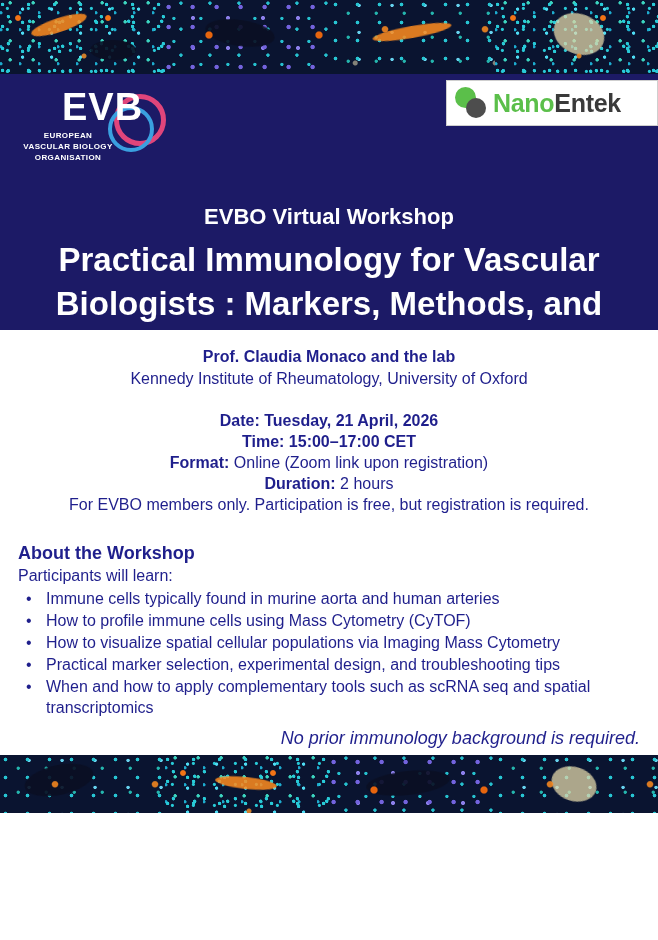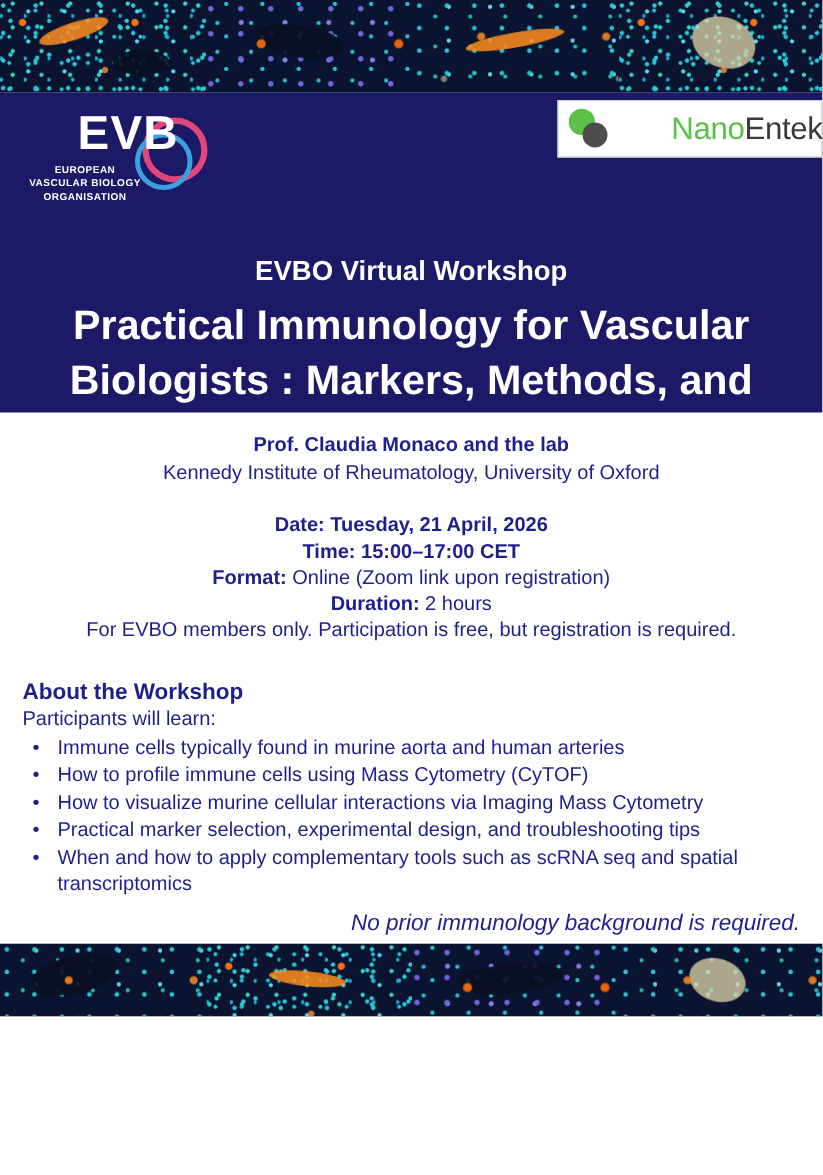--- a/index.html
+++ b/index.html
@@ -186,24 +186,23 @@
   }
   .nano-mark .dotd {
     position: absolute;
     left: 11px; top: 12px;
     width: 20px; height: 20px;
     border-radius: 50%;
     background: #4d4d4d;
   }
   .nano-text {
     font-size: 25px;
-    font-weight: normal;
+    font-weight: bold;
     color: #3a3a3a;
     letter-spacing: -.3px;
-    margin-left: 44px;
   }
   .nano-text .green { color: #5bbf4a; }
 
   .hdr-kicker {
     position: absolute;
     top: 130px;
     left: 0;
     width: 658px;
     text-align: center;
     font-size: 22px;
@@ -361,21 +360,21 @@
     </span>
     <span class="line">For EVBO members only. Participation is free, but registration is required.</span>
   </div>
 
   <div class="section-title">About the Workshop</div>
   <div class="learn-lead">Participants will learn:</div>
 
   <ul class="bullets">
     <li>Immune cells typically found in murine aorta and human arteries</li>
     <li>How to profile immune cells using Mass Cytometry (CyTOF)</li>
-    <li>How to visualize murine cellular interactions via Imaging Mass Cytometry</li>
+    <li>How to visualize spatial cellular populations via Imaging Mass Cytometry</li>
     <li>Practical marker selection, experimental design, and troubleshooting tips</li>
     <li>When and how to apply complementary tools such as scRNA seq and spatial transcriptomics</li>
   </ul>
 
   <div class="footnote">No prior immunology background is required.</div>
   <div class="spacer-bottom"></div>
 </div>
 
 <div class="strip strip-bottom">
   <div class="tile spk-c" style="left:0px;width:165px;">

